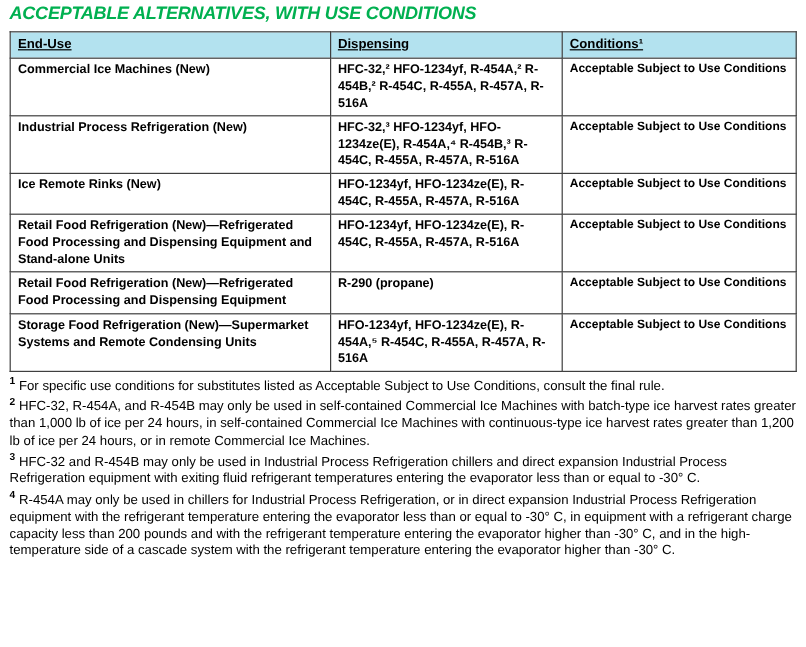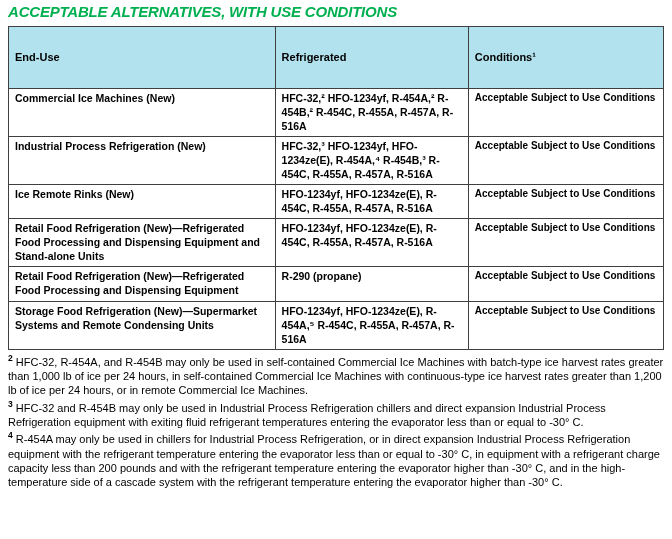--- a/index.html
+++ b/index.html
@@ -31,22 +31,23 @@
     padding: 2px 6px 3px 6px;
     font-size: 10.5px;
     font-weight: bold;
     color: #000;
     text-align: left;
     vertical-align: top;
     line-height: 1.34;
   }
   table.alt-table thead th {
     background: var(--header-bg, #B3E2EF);
-    padding: 23px 6px;
+    padding: 3px 6px;
     font-size: 11px;
+    text-decoration: underline;
   }
   tr.section-row td {
     background: var(--section-bg, #D9EEF7);
     padding: 1px 6px 2px 6px;
     font-size: 11px;
   }
   td .cond {
     font-size: 10px;
     white-space: nowrap;
     overflow: hidden;
@@ -72,21 +73,21 @@
 
 <table class="alt-table">
   <colgroup>
     <col style="width:40.7%">
     <col style="width:29.5%">
     <col style="width:29.8%">
   </colgroup>
   <thead>
     <tr>
       <th>End-Use</th>
-      <th>Refrigerated</th>
+      <th>Dispensing</th>
       <th>Conditions¹</th>
     </tr>
   </thead>
   <tbody>
   <tr>
         <td>Commercial Ice Machines (New)</td>
         <td>HFC-32,² HFO-1234yf, R-454A,² R-454B,² R-454C, R-455A, R-457A, R-516A</td>
         <td>
           <div class="cond">Acceptable Subject to Use Conditions</div>
         </td>
@@ -123,16 +124,17 @@
         <td>Storage Food Refrigeration (New)—Supermarket Systems and Remote Condensing Units</td>
         <td>HFO-1234yf, HFO-1234ze(E), R-454A,⁵ R-454C, R-455A, R-457A, R-516A</td>
         <td>
           <div class="cond">Acceptable Subject to Use Conditions</div>
         </td>
       </tr>
     </tbody>
 </table>
 
 <div class="footnotes">
+    <div class="footnote"><sup>1</sup> For specific use conditions for substitutes listed as Acceptable Subject to Use Conditions, consult the final rule.</div>
     <div class="footnote"><sup>2</sup> HFC-32, R-454A, and R-454B may only be used in self-contained Commercial Ice Machines with batch-type ice harvest rates greater than 1,000 lb of ice per 24 hours, in self-contained Commercial Ice Machines with continuous-type ice harvest rates greater than 1,200 lb of ice per 24 hours, or in remote Commercial Ice Machines.</div>
     <div class="footnote"><sup>3</sup> HFC-32 and R-454B may only be used in Industrial Process Refrigeration chillers and direct expansion Industrial Process Refrigeration equipment with exiting fluid refrigerant temperatures entering the evaporator less than or equal to -30° C.</div>
     <div class="footnote"><sup>4</sup> R-454A may only be used in chillers for Industrial Process Refrigeration, or in direct expansion Industrial Process Refrigeration equipment with the refrigerant temperature entering the evaporator less than or equal to -30° C, in equipment with a refrigerant charge capacity less than 200 pounds and with the refrigerant temperature entering the evaporator higher than -30° C, and in the high-temperature side of a cascade system with the refrigerant temperature entering the evaporator higher than -30° C.</div>
   </div>
 
 </body></html>

